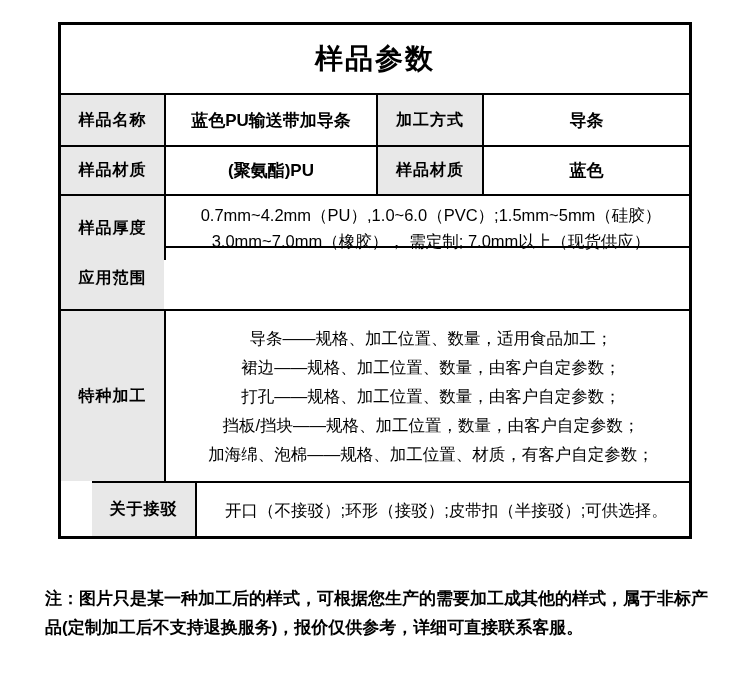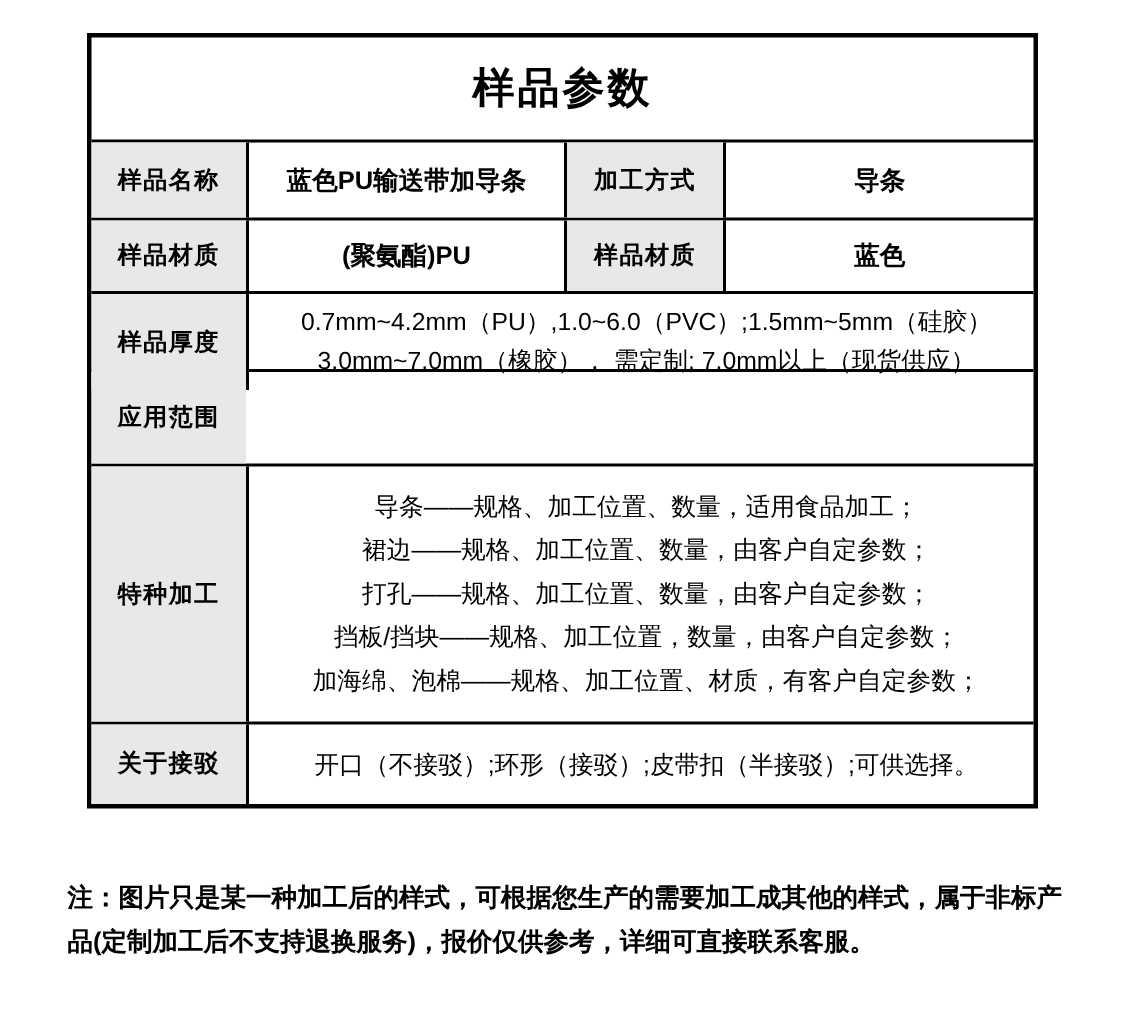--- a/index.html
+++ b/index.html
@@ -70,21 +70,21 @@
     justify-content: center;
     font-size: 28px;
     font-weight: bold;
     letter-spacing: 2px;
   }
   .h-row1 { height: 52px; }
   .h-row2 { height: 49px; }
   .h-row3 { height: 52px; }
   .h-row4 { height: 63px; }
   .h-row5 { height: 172px; }
-  .h-row6 { height: 55px; }
+  .h-row6 { height: 55px; margin-left: 31px; }
   .line { display: block; }
   .lh26 .line { line-height: 26px; }
   .lh29 .line { line-height: 29px; }
   .note {
     position: absolute;
     left: 45px;
     top: 584px;
     width: 668px;
     font-size: 17px;
     font-weight: bold;

